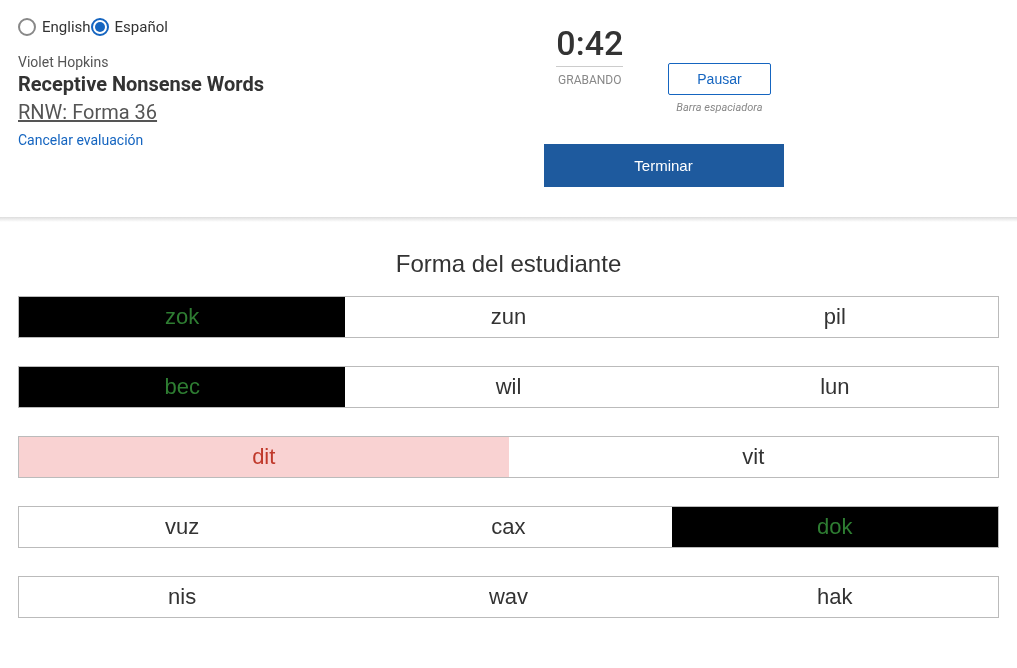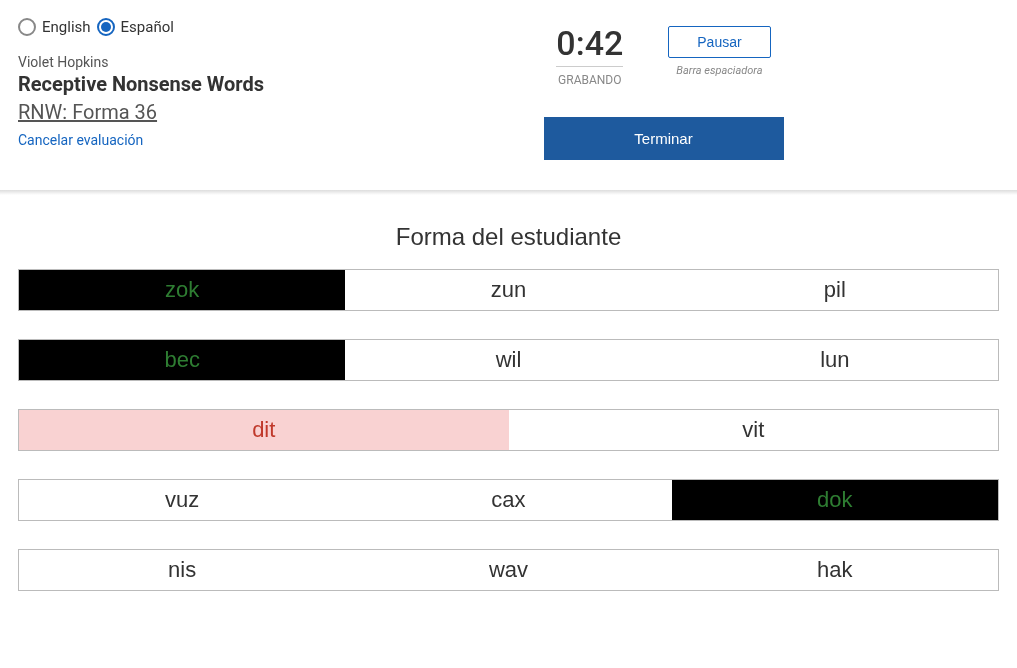--- a/index.html
+++ b/index.html
@@ -1,34 +1,34 @@
 <!DOCTYPE html>
 <html><head>
   <meta charset="utf-8">
   <style>
     * { box-sizing: border-box; margin: 0; padding: 0; }
     body { font-family: -apple-system, BlinkMacSystemFont, "Segoe UI", Roboto, Arial, sans-serif; color: #333; width: 1017px; }
     .top { padding: 18px 18px 30px 18px; display: flex; align-items: flex-start; }
     .left-col { width: 310px; }
-    .lang-row { display: flex; align-items: center; gap: 6px; margin-bottom: 18px; }
+    .lang-row { display: flex; align-items: center; gap: 0; margin-bottom: 18px; }
     .radio { display: flex; align-items: center; gap: 6px; cursor: pointer; font-size: 15px; color: #333; }
     .radio .outer { width: 18px; height: 18px; border: 2px solid #888; border-radius: 50%; display: inline-flex; align-items: center; justify-content: center; }
     .radio.selected .outer { border-color: #1565c0; }
     .radio .inner { width: 10px; height: 10px; border-radius: 50%; background: transparent; }
     .radio.selected .inner { background: #1565c0; }
     .student { color: #555; font-size: 14px; margin-bottom: 2px; }
     .title { font-weight: 700; font-size: 20px; line-height: 1.2; margin-bottom: 4px; }
     .form-id { color: #555; font-size: 20px; margin-bottom: 6px; text-decoration: underline; }
     .cancel { color: #1565c0; font-size: 14px; text-decoration: none; cursor: pointer; }
     .center-col { flex: 1; display: flex; flex-direction: column; align-items: center; padding-top: 8px; }
     .timer-row { display: flex; align-items: flex-start; gap: 45px; margin-bottom: 30px; }
     .timer-block { text-align: center; }
     .timer { font-size: 34px; font-weight: 500; color: #333; line-height: 1; }
     .recording { text-transform: uppercase; color: #888; font-size: 12px; border-top: 1px solid #ccc; padding-top: 6px; margin-top: 6px; }
-    .pause-block { text-align: center; }
+    .pause-block { text-align: center; margin-top: 37px; }
     .pause-btn { border: 1px solid #1565c0; background: #fff; color: #1565c0; padding: 7px 28px; border-radius: 2px; font-size: 14px; cursor: pointer; }
     .spacebar { color: #888; font-size: 11px; font-style: italic; margin-top: 6px; }
     .finish-btn { background: #1e5a9e; color: #fff; border: none; padding: 13px 0; width: 240px; font-size: 15px; cursor: pointer; }
     .divider { height: 5px; width: 100%; background: linear-gradient(to bottom, #ddd, #fff); }
     .content { padding: 28px 18px 20px 18px; display: flex; gap: 20px; font-family: "Century Gothic", "Futura", "Avenir", "Trebuchet MS", sans-serif; }
     .col { flex: 1; }
     .col-header { text-align: center; font-size: 24px; font-weight: 400; margin-bottom: 18px; }
     .qrow { border: 1px solid #ccc; padding: 7px 0; margin-bottom: 28px; text-align: center; font-size: 22px; font-weight: 400; }
     .arow { border: 1px solid #bbb; margin-bottom: 28px; display: flex; }
     .cell { flex: 1; text-align: center; padding: 7px 0; font-size: 22px; font-weight: 400; cursor: pointer; }

